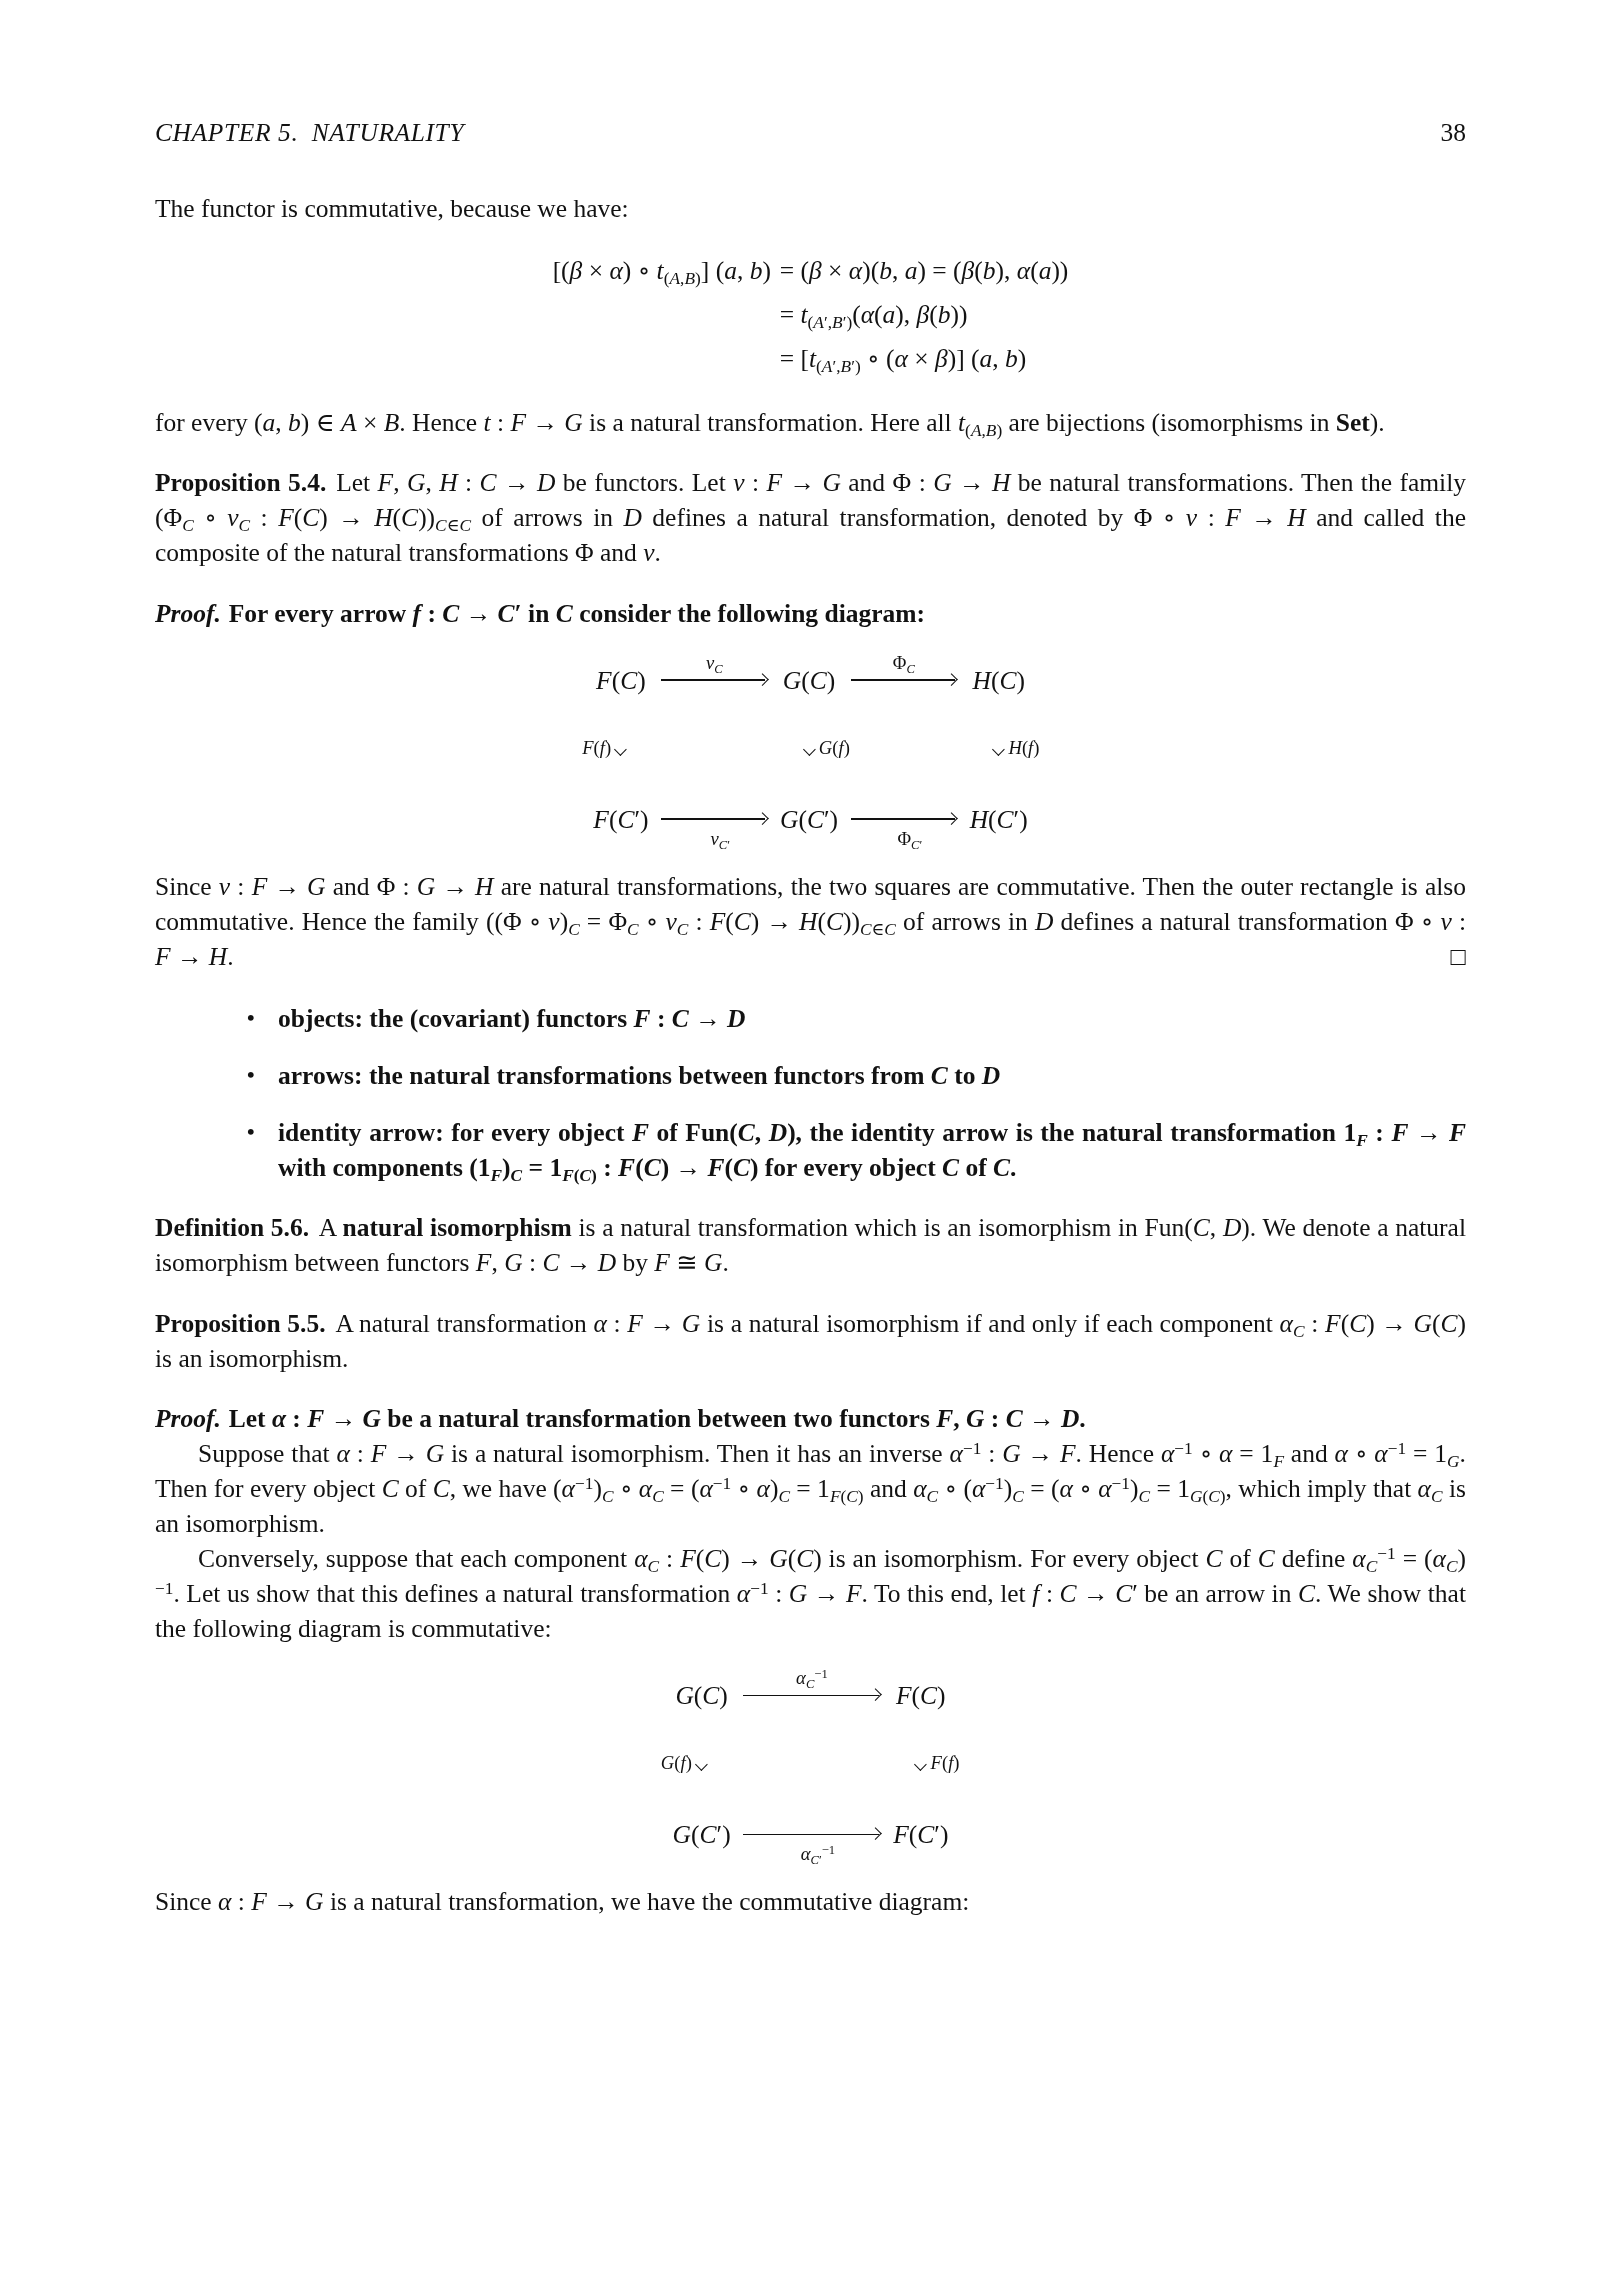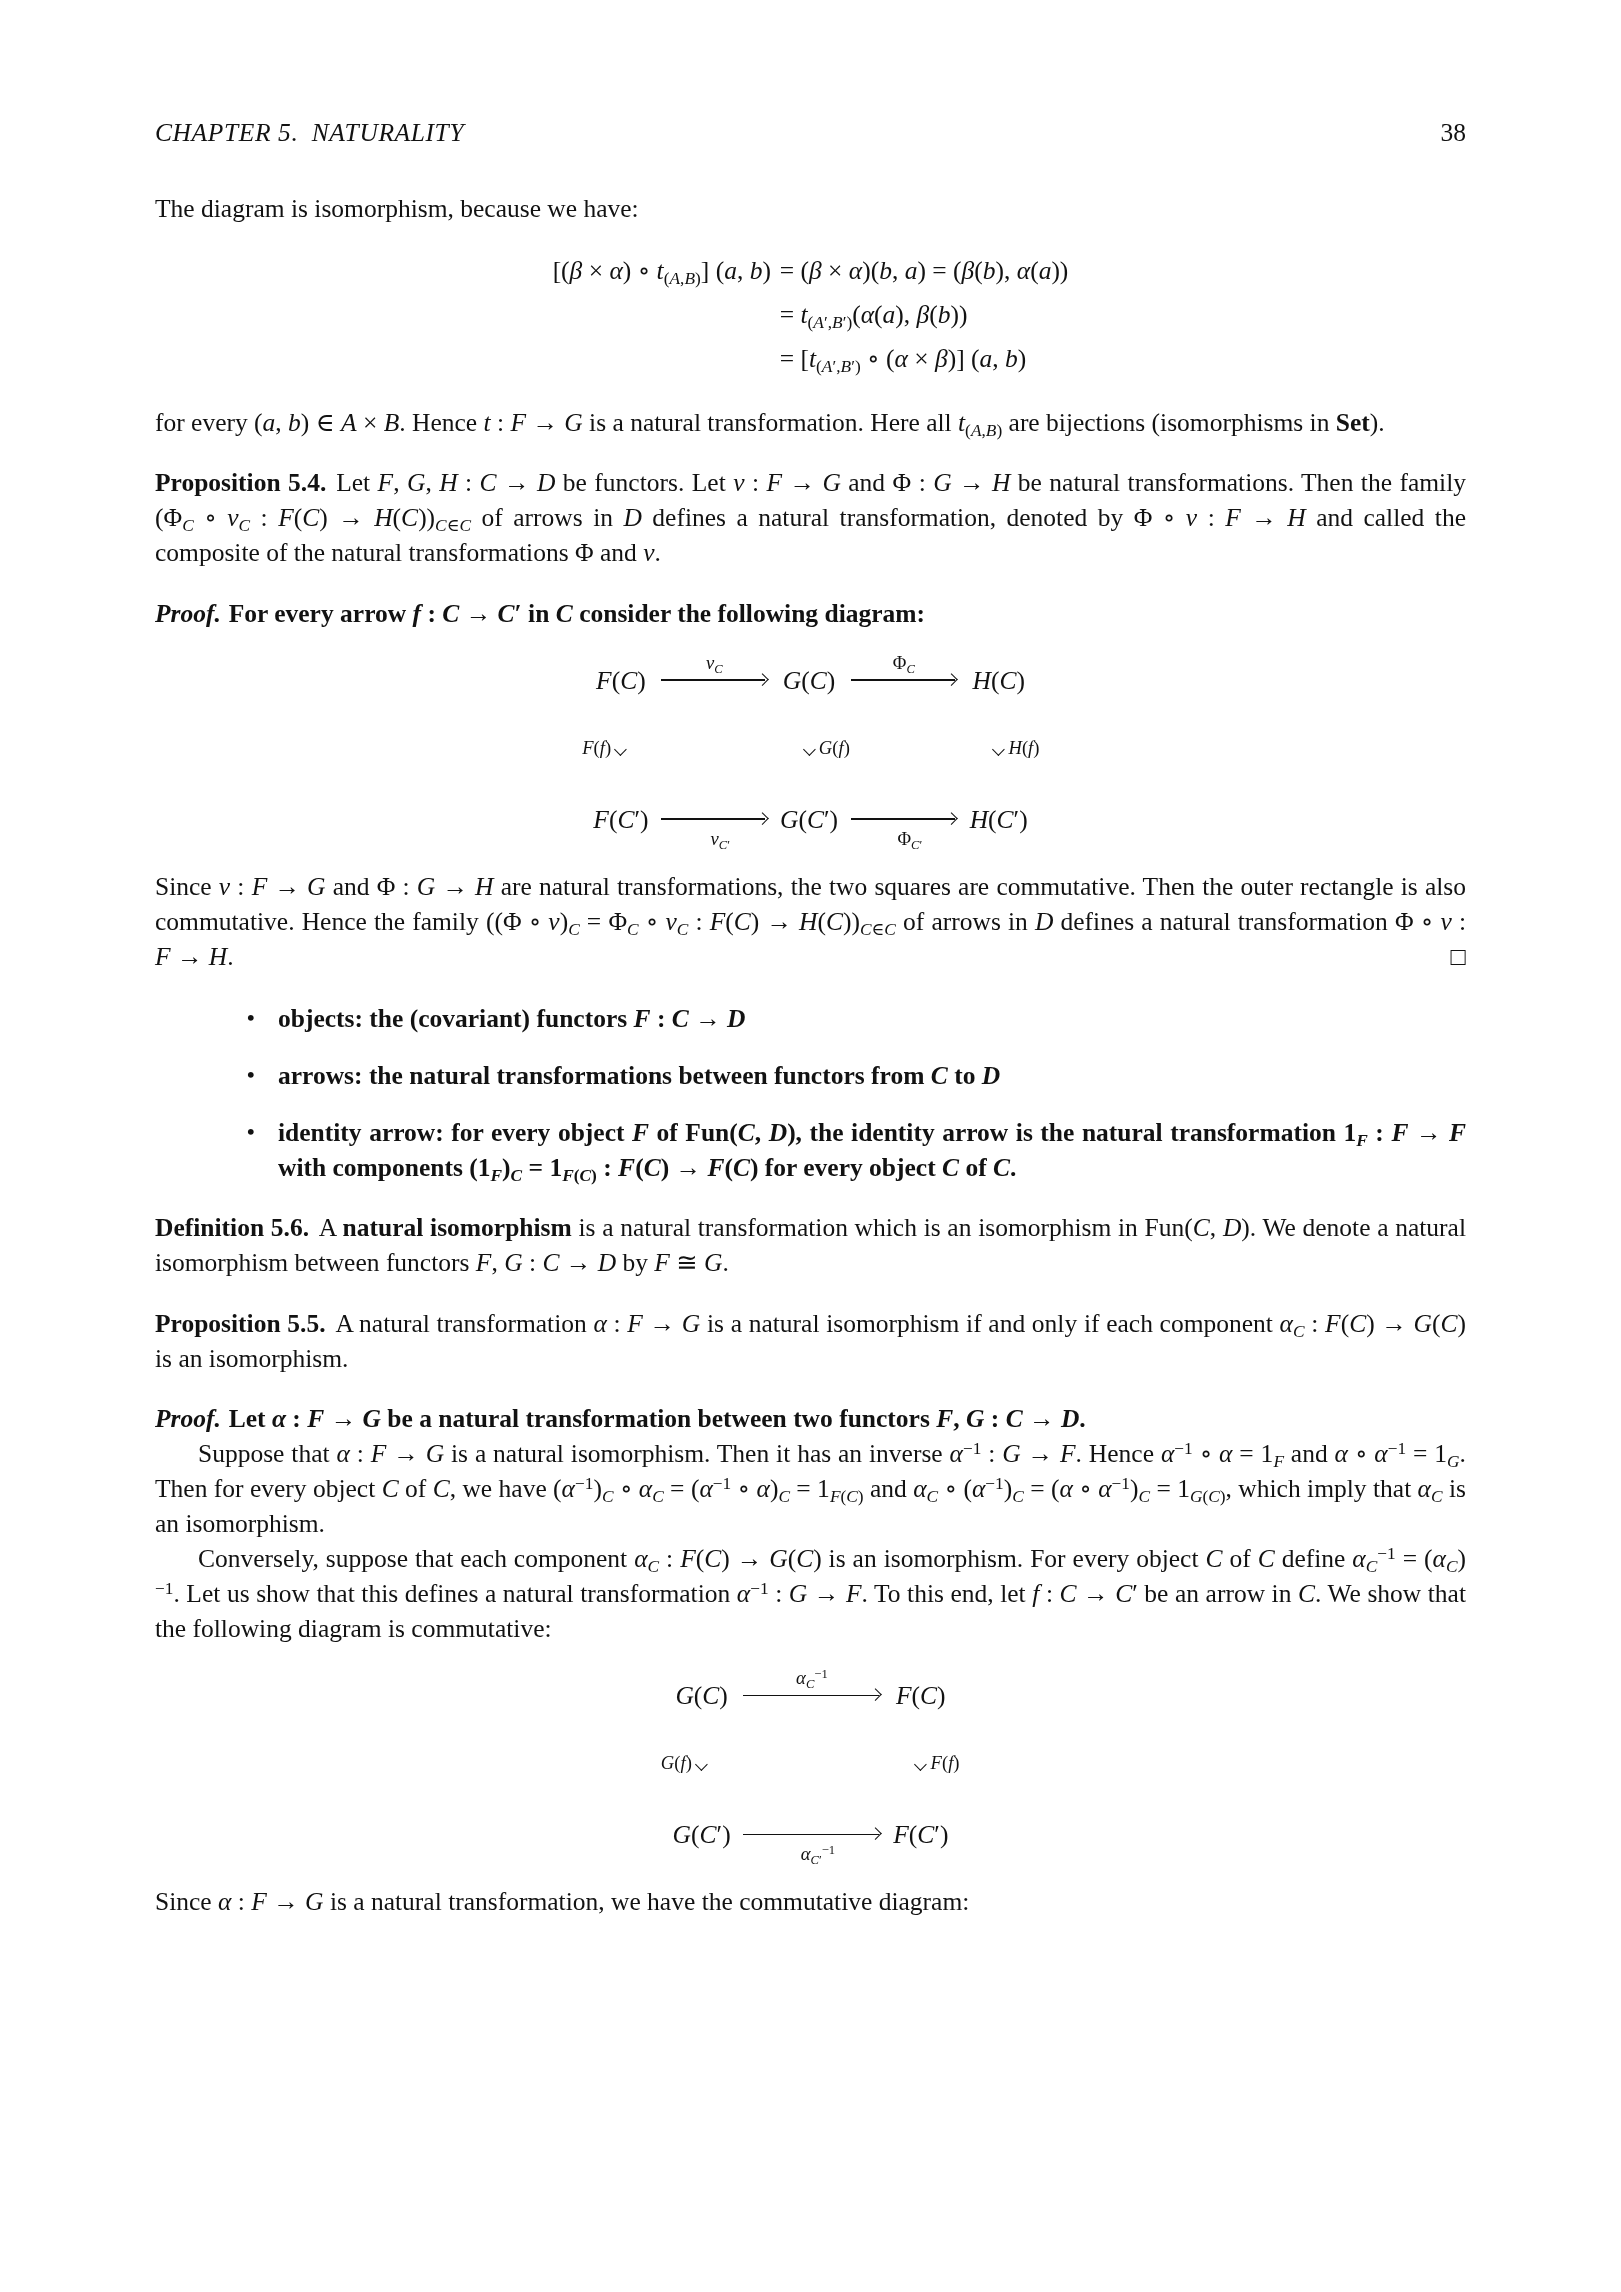--- a/index.html
+++ b/index.html
@@ -71,21 +71,21 @@
 </head>
 <body>
 
 <div class="page">
 
   <div class="pagehead">
     <span class="chap">CHAPTER 5. NATURALITY</span>
     <span class="pageno">38</span>
   </div>
 
-  <p>The diagram is isomorphism, because we have:</p>
+  <p>The functor is commutative, because we have:</p>
 
   <div class="eqblock">
     <div class="eql">[(<i>β</i> × <i>α</i>) ∘ <i>t</i><sub>(<i>A</i>,<i>B</i>)</sub>] (<i>a</i>, <i>b</i>)</div>
     <div class="eqr">= (<i>β</i> × <i>α</i>)(<i>b</i>, <i>a</i>) = (<i>β</i>(<i>b</i>), <i>α</i>(<i>a</i>))</div>
     <div class="eql sp"></div>
     <div class="eqr">= <i>t</i><sub>(<i>A</i>′,<i>B</i>′)</sub>(<i>α</i>(<i>a</i>), <i>β</i>(<i>b</i>))</div>
     <div class="eql sp"></div>
     <div class="eqr">= [<i>t</i><sub>(<i>A</i>′,<i>B</i>′)</sub> ∘ (<i>α</i> × <i>β</i>)] (<i>a</i>, <i>b</i>)</div>
   </div>
 

